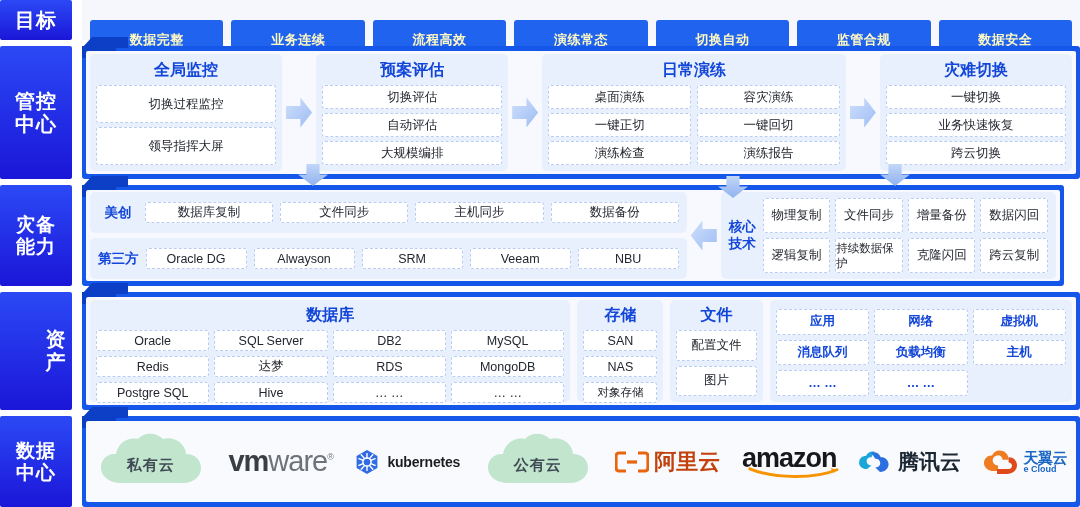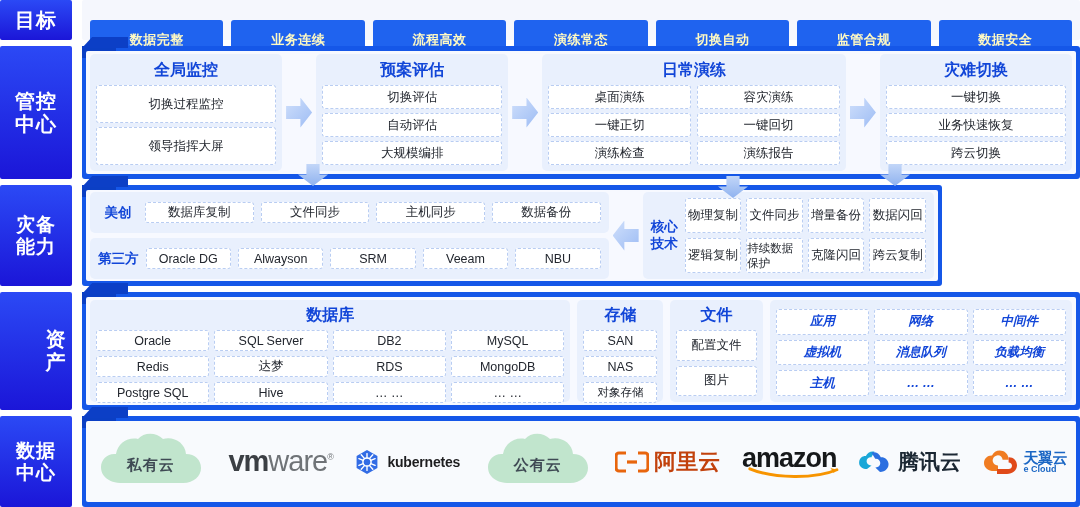--- a/index.html
+++ b/index.html
@@ -156,21 +156,21 @@
   
   .arrow-down {
     position: absolute;
     width: 30px; height: 22px;
     background: linear-gradient(180deg, #c2d6f8 0%, #8fb2ef 100%);
     clip-path: polygon(28% 0%, 72% 0%, 72% 48%, 100% 48%, 50% 100%, 0% 48%, 28% 48%);
     z-index: 40;
   }
 
   
-  #dr-band { top: 185px; height: 101px; width: 942px; }
+  #dr-band { top: 185px; height: 101px; width: 1064px; }
   #dr-band .side-label { font-size: 19px; }
   #dr-band .ribbon-inner { left: 4px; right: 4px; top: 5px; bottom: 5px; }
   .dr-flow {
     position: absolute;
     left: 8px; right: 8px; top: 7px; bottom: 7px;
     display: flex;
     align-items: stretch;
   }
   .dr-left { flex: 1.78 1 0; display: flex; flex-direction: column; gap: 5px; }
   .dr-right { flex: 1 1 0; }
@@ -232,21 +232,21 @@
   .asset-card {
     background: #e9f0fd;
     border-radius: 5px;
     padding: 3px 6px 6px 6px;
     display: flex;
     flex-direction: column;
   }
   .asset-db { flex: 4.55 1 0; }
   .asset-file { flex: 0.78 1 0; }
   .asset-store { flex: 0.72 1 0; }
-  .asset-misc { flex: 2.82 1 0; padding-top: 9px; font-style: italic; }
+  .asset-misc { flex: 2.82 1 0; padding-top: 9px; }
   .asset-grid { flex: 1 1 auto; display: grid; gap: 5px; }
   .g4x3 { grid-template-columns: repeat(4, 1fr); grid-template-rows: repeat(3, 1fr); }
   .g1x2 { grid-template-columns: 1fr; grid-template-rows: repeat(2, 1fr); }
   .g1x3 { grid-template-columns: 1fr; grid-template-rows: repeat(3, 1fr); }
   .g3x3 { grid-template-columns: repeat(3, 1fr); grid-template-rows: repeat(3, 1fr); }
   .dash-box.bold-blue { font-weight: bold; color: #1246d8; }
 
   
   #dc-band { top: 416px; height: 91px; width: 1080px; }
   #dc-band .side-label { font-size: 19px; }
@@ -496,21 +496,20 @@
           <div class="asset-grid g1x2">
             <div class="dash-box">配置文件</div>
             <div class="dash-box">图片</div>
           </div>
         </div>
 
         <div class="asset-card asset-misc">
           <div class="asset-grid g3x3">
             <div class="dash-box bold-blue">应用</div>
             <div class="dash-box bold-blue">网络</div>
-            <div class="dash-box bold-blue">中间件</div>
             <div class="dash-box bold-blue">虚拟机</div>
             <div class="dash-box bold-blue">消息队列</div>
             <div class="dash-box bold-blue">负载均衡</div>
             <div class="dash-box bold-blue">主机</div>
             <div class="dash-box bold-blue">… …</div>
             <div class="dash-box bold-blue">… …</div>
           </div>
         </div>
 
       </div>

